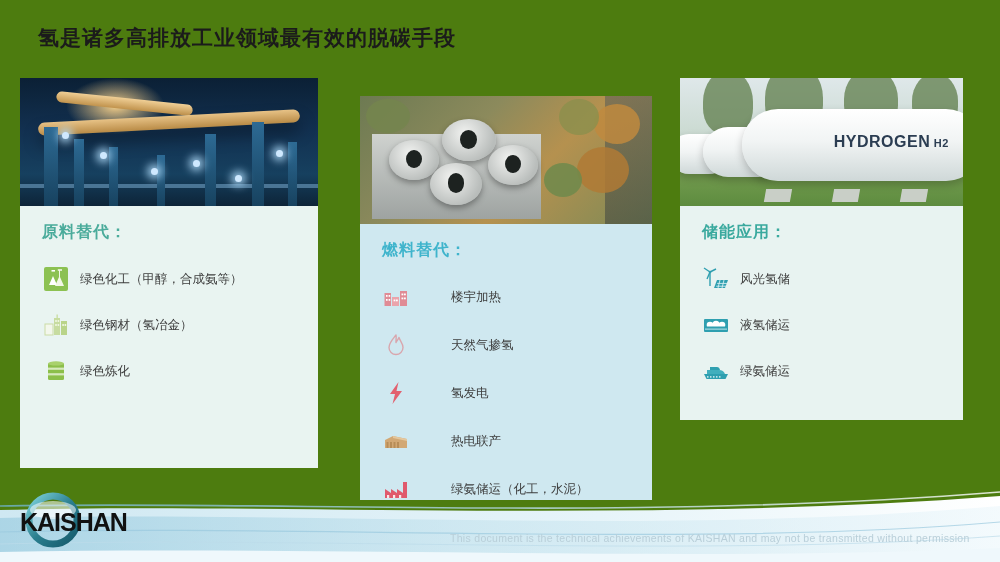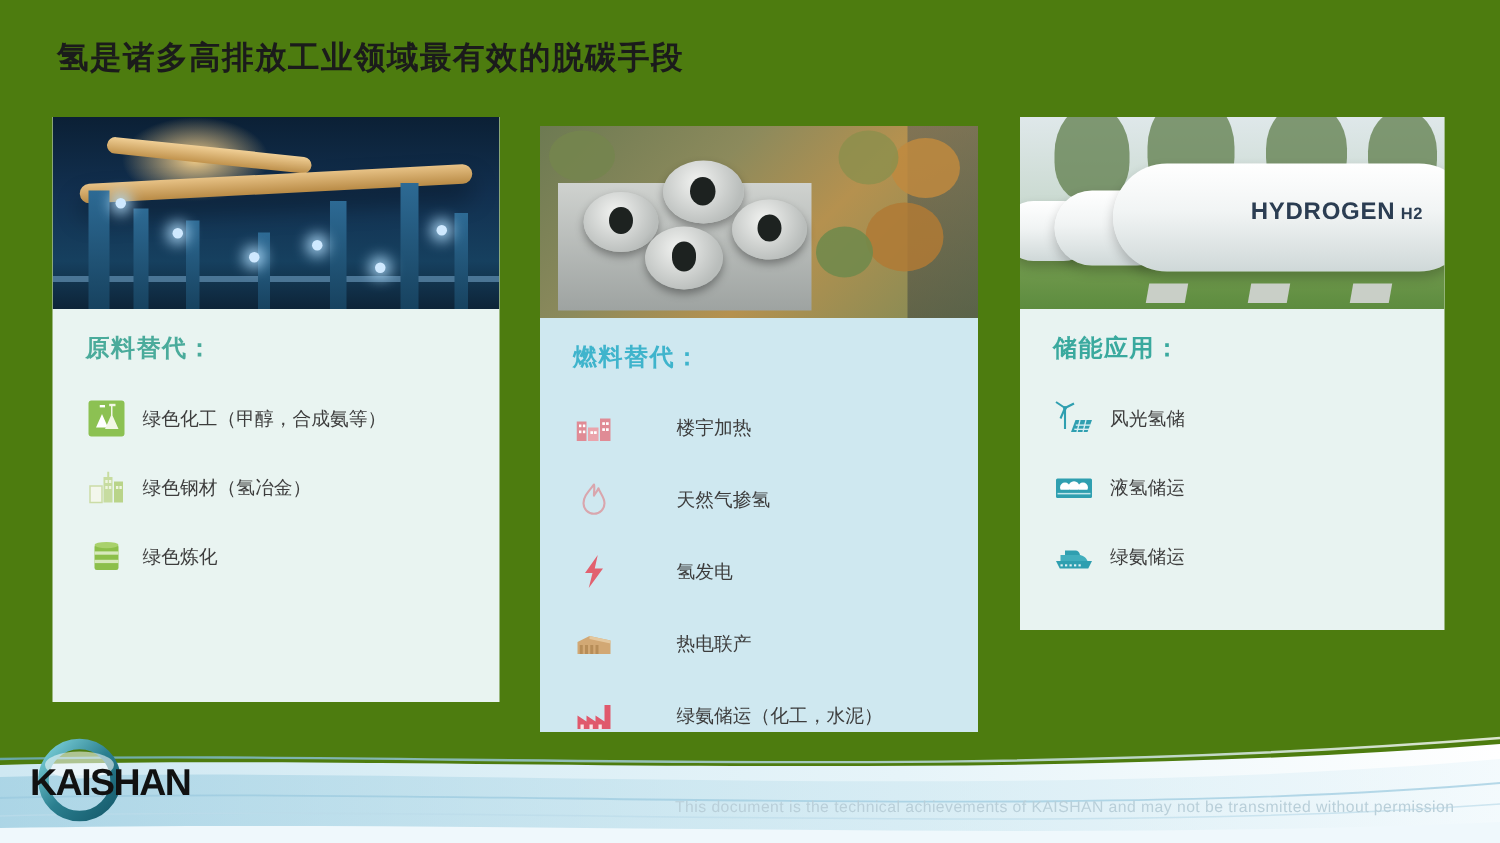--- a/index.html
+++ b/index.html
@@ -13,22 +13,22 @@
 
   
   .page-title{
     position:absolute;left:38px;top:24px;
     font-size:21px;font-weight:bold;color:#1b1b1b;
     letter-spacing:1px;white-space:nowrap;
   }
 
   
   .card{position:absolute;overflow:hidden;}
-  .card-1{left:35px;  top:78px;  width:298px; height:390px; background:#e9f4f1;}
-  .card-2{left:360px; top:84px;  width:292px; height:404px; background:#cfe8f0;}
+  .card-1{left:20px;  top:78px;  width:298px; height:390px; background:#e9f4f1;}
+  .card-2{left:360px; top:96px;  width:292px; height:404px; background:#cfe8f0;}
   .card-3{left:680px; top:78px;  width:283px; height:342px; background:#e8f3f1;}
 
   .card-photo{position:relative;width:100%;overflow:hidden;}
   .card-1 .card-photo{height:128px;}
   .card-2 .card-photo{height:128px;}
   .card-3 .card-photo{height:128px;}
 
   .card-body{padding:16px 0 0 22px;}
 
   .card-heading{

